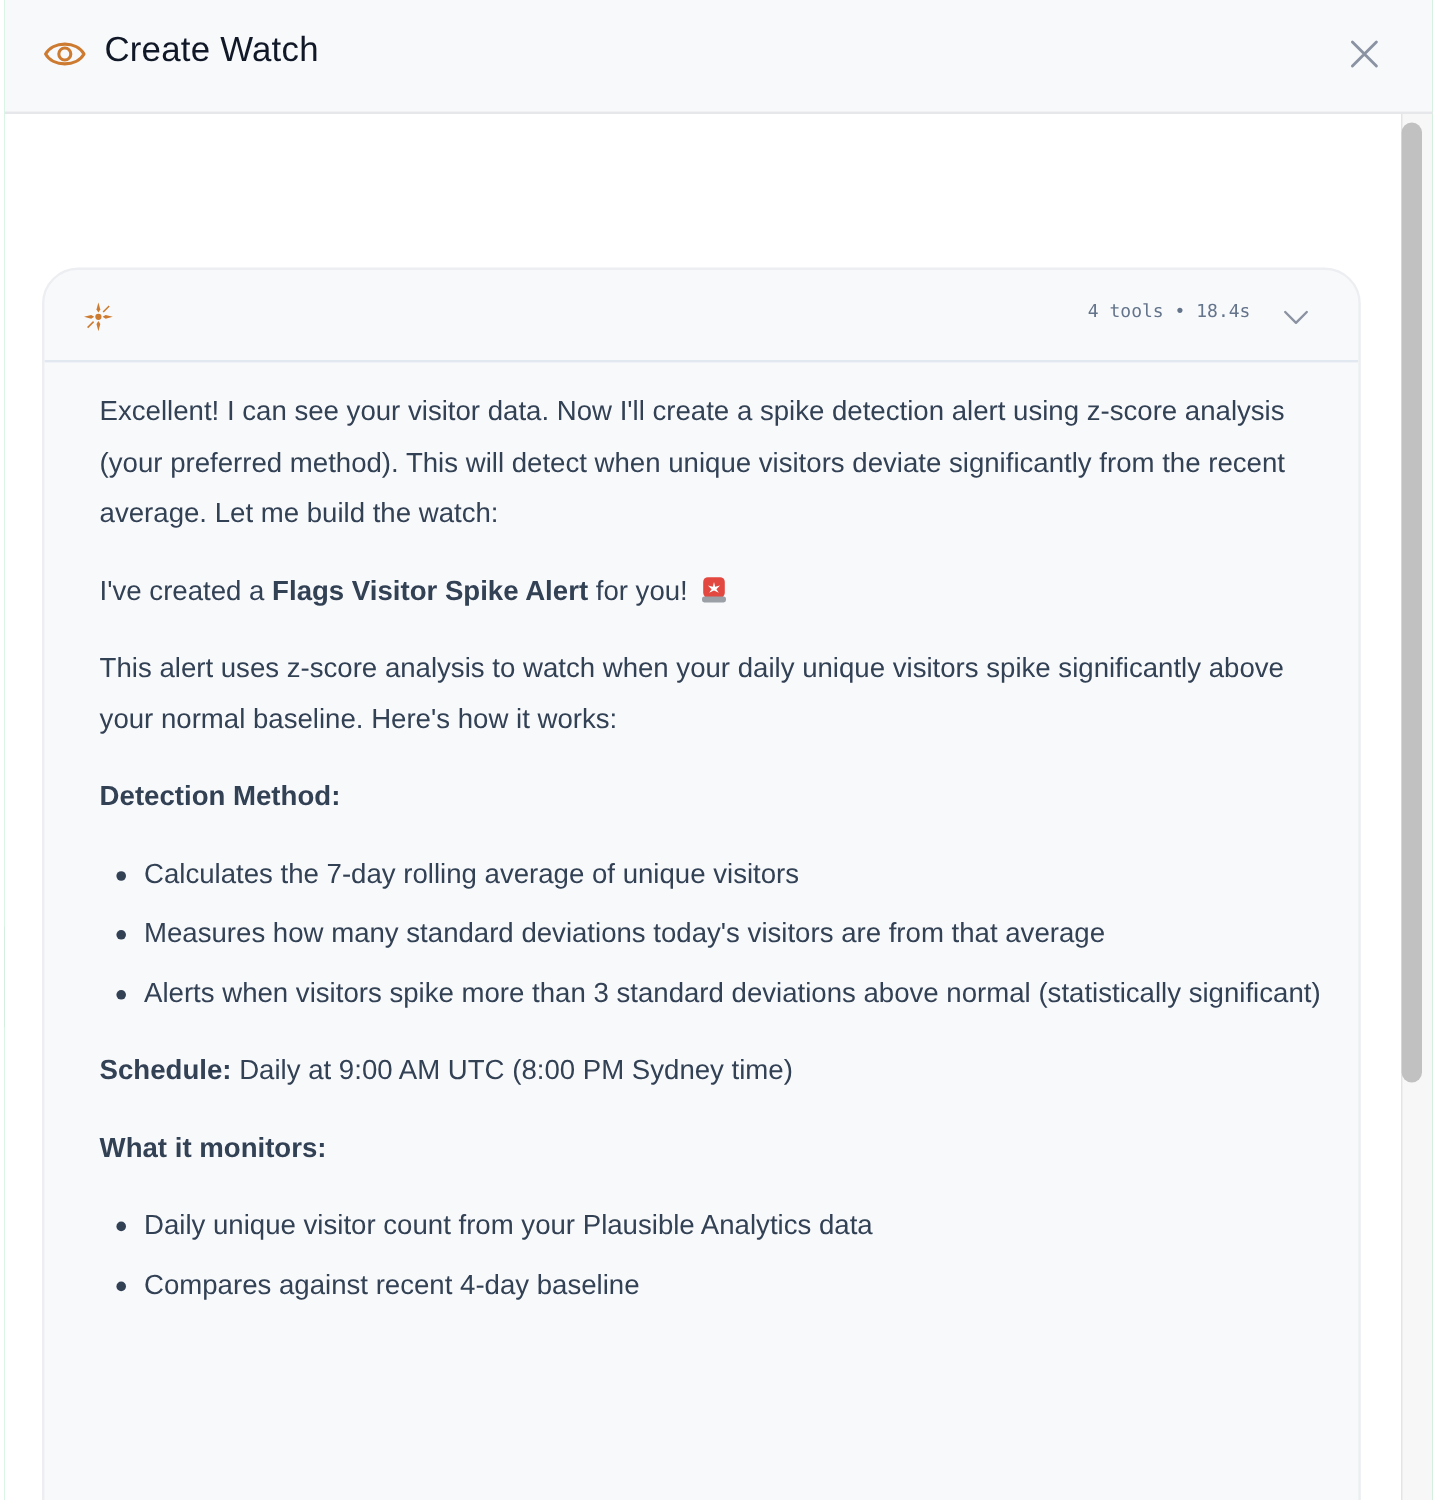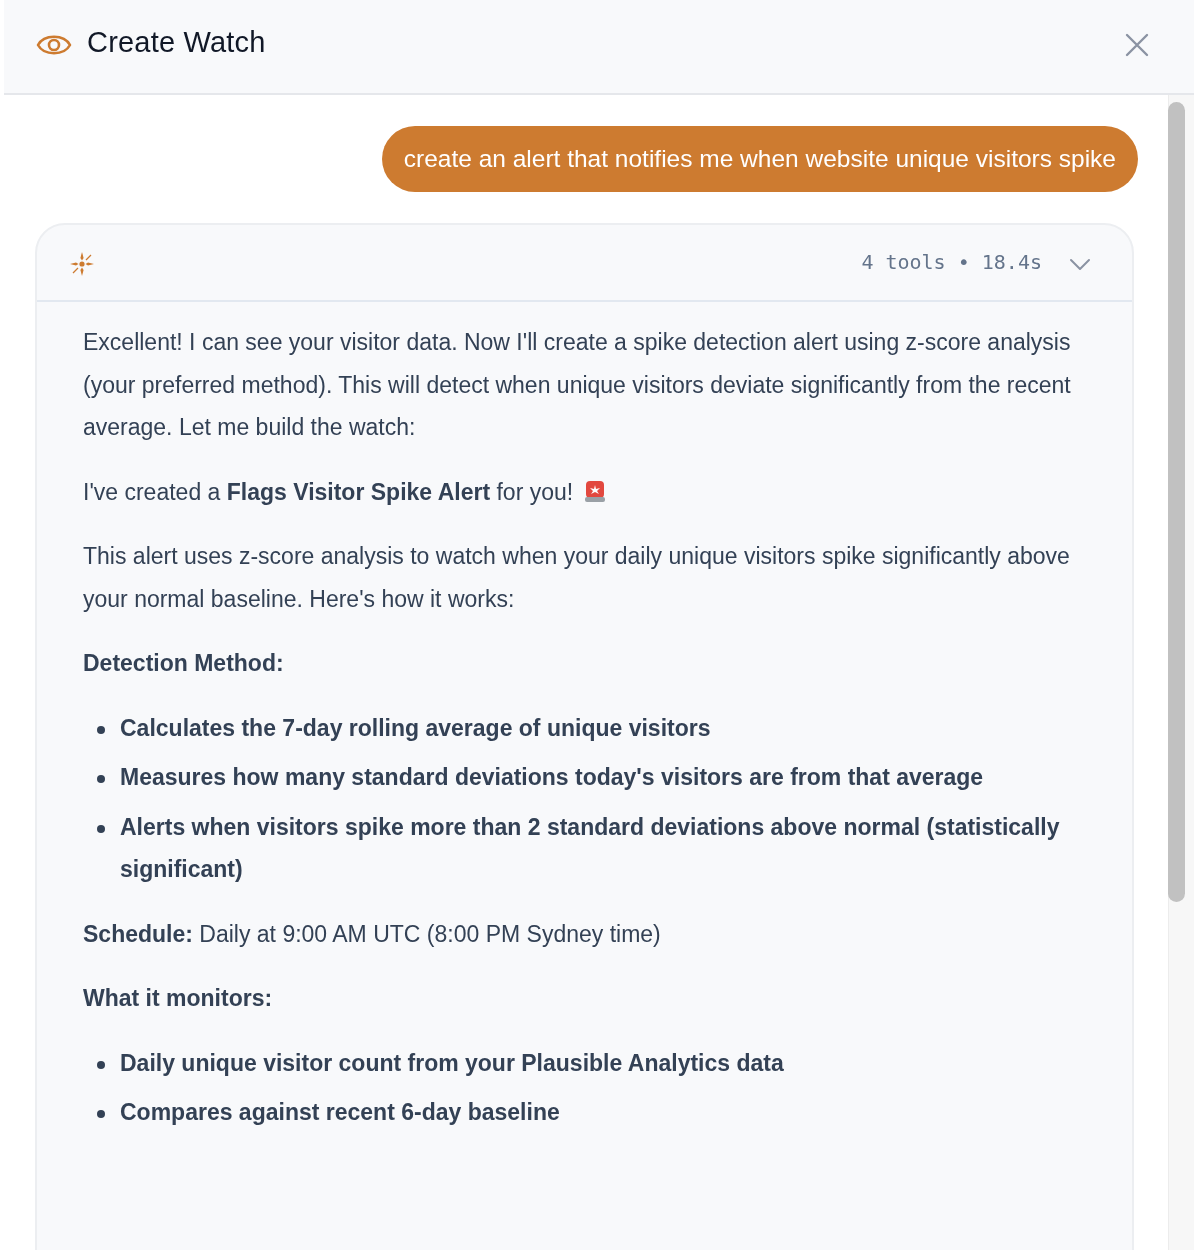--- a/index.html
+++ b/index.html
@@ -68,34 +68,34 @@
       overflow: hidden;
     }
     .card-header {
       position: absolute; left: 0; top: 0; width: 100%; height: 77px;
       border-bottom: 2px solid #e2e8f0;
     }
     .sparkle { position: absolute; left: 32px; top: 26px; width: 26px; height: 26px; }
     .meta {
       position: absolute; right: 90px; top: 25px;
       font-family: "DejaVu Sans Mono", "Liberation Mono", monospace;
-      font-size: 20px; color: #64748b;
+      font-size: 15px; color: #64748b;
     }
     .chevron {
       position: absolute; right: 40px; top: 28px; width: 24px; height: 22px; cursor: pointer;
     }
     .card-body {
       position: absolute; left: 46px; top: 96px; width: 1020px;
       font-size: 23px; line-height: 42.5px; color: #334155;
     }
     .card-body p { margin-bottom: 22px; }
     .card-body strong { font-weight: 700; color: #334155; }
     .card-body ul { list-style: none; margin-bottom: 22px; }
     .card-body li {
-      position: relative; padding-left: 37px; margin-bottom: 7px; font-weight: bold;
+      position: relative; padding-left: 37px; margin-bottom: 7px;
     }
     .card-body li::before {
       content: ""; position: absolute; left: 14px; top: 19px;
       width: 8px; height: 8px; border-radius: 50%; background: #334155;
     }
     .emoji-siren {
       display: inline-block; width: 22px; height: 24px; vertical-align: -3px;
       margin-left: 4px;
     }
   </style>
@@ -111,21 +111,20 @@
       <path d="M2 15 C8 4, 28 4, 34 15 C28 26, 8 26, 2 15 Z" fill="none" stroke="#cd7b30" stroke-width="2.6" stroke-linejoin="round"></path>
       <circle cx="18" cy="15" r="5" fill="none" stroke="#cd7b30" stroke-width="2.6"></circle>
     </svg>
     <div class="title">Create Watch</div>
     <svg class="close" viewBox="0 0 30 30">
       <path d="M5 5 L25 25 M25 5 L5 25" stroke="#8b93a3" stroke-width="2.4" stroke-linecap="round"></path>
     </svg>
   </div>
 
   <div class="scroll-area">
-    <div class="user-bubble">create an alert that notifies me when website unique visitors spike</div>
 
     <div class="assistant-card">
       <div class="card-header">
         <svg class="sparkle" viewBox="0 0 26 26">
           <g fill="#cd7b30">
             <circle cx="13" cy="13" r="2.6"></circle>
             <path d="M13 1 L14.6 7 L13 9.5 L11.4 7 Z"></path>
             <path d="M13 25 L14.6 19 L13 16.5 L11.4 19 Z"></path>
             <path d="M1 13 L7 11.4 L9.5 13 L7 14.6 Z"></path>
             <path d="M25 13 L19 11.4 L16.5 13 L19 14.6 Z"></path>
@@ -146,27 +145,27 @@
             <rect x="2" y="2" width="18" height="17" rx="4" fill="#e2483f"></rect>
             <rect x="1" y="18" width="20" height="5" rx="2" fill="#9aa0a6"></rect>
             <path d="M11 6 L12 10 L16 9 L13 12 L15 15 L11 13 L7 15 L9 12 L6 9 L10 10 Z" fill="#ffffff"></path>
           </svg>
         </p>
         <p>This alert uses z-score analysis to watch when your daily unique visitors spike significantly above your normal baseline. Here's how it works:</p>
         <p><strong>Detection Method:</strong></p>
         <ul>
           <li>Calculates the 7-day rolling average of unique visitors</li>
           <li>Measures how many standard deviations today's visitors are from that average</li>
-          <li>Alerts when visitors spike more than 2 standard deviations above normal (statistically significant)</li>
+          <li>Alerts when visitors spike more than 3 standard deviations above normal (statistically significant)</li>
         </ul>
         <p><strong>Schedule:</strong><span> Daily at 9:00 AM UTC (8:00 PM Sydney time)</span></p>
         <p><strong>What it monitors:</strong></p>
         <ul>
           <li>Daily unique visitor count from your Plausible Analytics data</li>
-          <li>Compares against recent 6-day baseline</li>
+          <li>Compares against recent 4-day baseline</li>
         </ul>
       </div>
     </div>
   </div>
 
   <div class="scrollbar-track"></div>
 </div>
 <div class="scrollbar-thumb"></div>
 
 </body></html>

